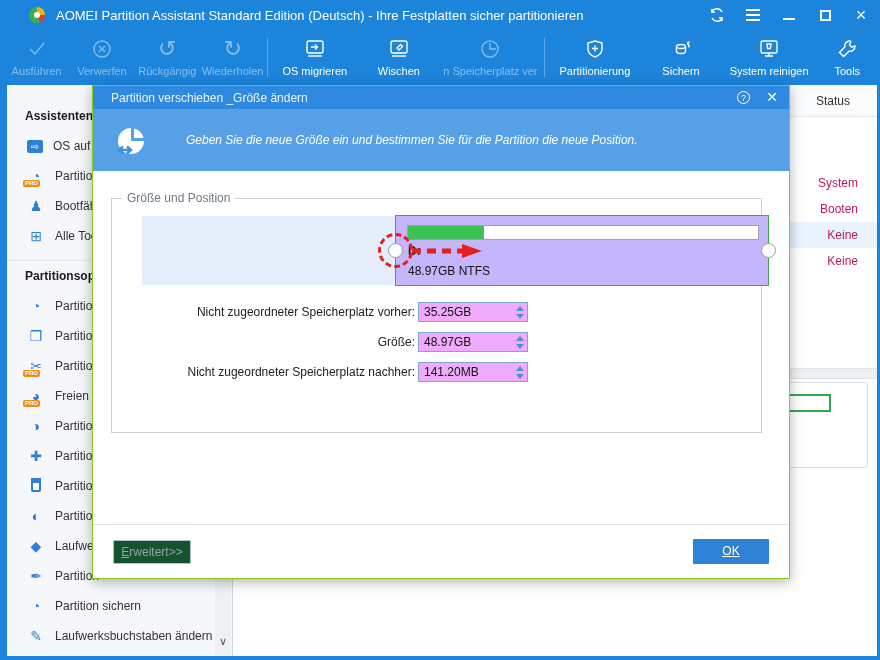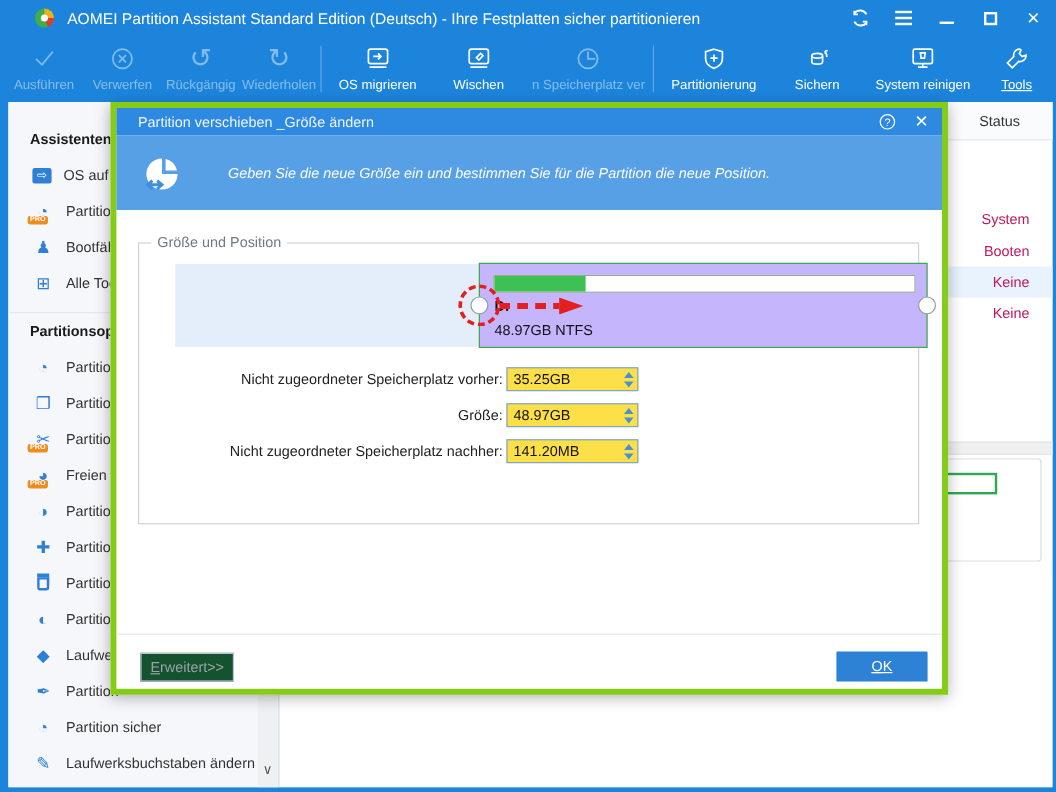--- a/index.html
+++ b/index.html
@@ -19,21 +19,21 @@
   .icon-max i { display:block; width:11px; height:11px; border:2px solid #fff; }
   .icon-close { font-size:18px; line-height:18px; }
 
   
   .toolbar { position:absolute; left:0; top:30px; width:880px; height:55px; background:#1d84dc; display:flex; align-items:stretch; padding:0 4px; }
   .tb-item { display:flex; flex-direction:column; align-items:center; justify-content:flex-start; padding-top:4px; color:#fff; }
   .tb-item .tb-ico { height:30px; display:flex; align-items:center; justify-content:center; font-size:22px; line-height:22px; }
   .tb-item .tb-label { font-size:11px; margin-top:1px; white-space:nowrap; }
   .tb-item.disabled { opacity:0.45; }
   .tb-sep { width:1px; background:rgba(255,255,255,0.3); margin:8px 2px; }
-  .w66{width:66px;} .w90{width:90px;} .w80{width:80px;} .w105{width:105px;} .w96{width:96px;} .w78{width:78px;} .w100{width:100px;} .w58{width:58px;text-decoration:underline;}
+  .w66{width:66px;} .w90{width:90px;} .w80{width:80px;} .w105{width:105px;} .w96{width:96px;} .w78{width:78px;} .w100{width:100px;} .w58{width:58px;}
   .tb-ico svg { stroke:#fff; fill:none; stroke-width:1.4; }
 
   
   .content-bg { position:absolute; left:7px; top:85px; right:3px; bottom:4px; background:#ffffff; }
 
   
   .sidebar { position:absolute; left:7px; top:85px; width:226px; bottom:4px; background:#f5f7fa; border-right:1px solid #ccd4dc; padding-top:16px; }
   .sb-scroll { position:absolute; right:1px; top:0; bottom:0; width:16px; background:#eef0f2; }
   .sb-scroll .chev { position:absolute; bottom:8px; left:0; width:16px; text-align:center; color:#555; font-size:11px; }
   .sb-header { height:30px; line-height:30px; padding-left:18px; font-size:12px; font-weight:bold; color:#1a1a1a; }
@@ -49,21 +49,21 @@
   .tbl-head { position:absolute; left:0; top:0; right:0; height:32px; background:#fafbfc; border-bottom:1px solid #e3e6ea; }
   .tbl-head .status-label { position:absolute; left:557px; width:86px; top:0; height:32px; line-height:32px; text-align:center; font-size:12px; color:#333; }
   .tbl-row { position:absolute; right:0; left:0; height:26px; }
   .tbl-row .cell { position:absolute; left:557px; width:68px; height:26px; line-height:26px; text-align:right; font-size:12px; color:#be185d; }
   .tbl-row.selected { background:#e9f3fd; }
   .divider-band { position:absolute; left:0; right:0; top:283px; height:11px; background:#eef0f2; border-top:1px solid #e0e3e6; border-bottom:1px solid #e0e3e6; }
   .disk-panel { position:absolute; top:297px; height:86px; left:260px; right:9px; background:#fff; border:1px solid #d9dde2; border-radius:3px; }
   .disk-part { position:absolute; top:11px; left:20px; width:317px; height:18px; border:2px solid #2fa84f; background:#fff; }
 
   
-  .dialog { position:absolute; left:92px; top:85px; width:698px; height:494px; background:#fff; border:5px solid #84cc16; box-shadow:0 3px 12px rgba(0,0,0,0.3); }
+  .dialog { position:absolute; left:92px; top:85px; width:698px; height:494px; background:#fff; border:1px solid #84cc16; box-shadow:0 3px 12px rgba(0,0,0,0.3); }
   .dlg-titlebar { position:absolute; left:0; top:0; right:0; height:23px; background:#2e89e0; display:flex; align-items:center; }
   .dlg-title { color:#eef5ff; font-size:12px; margin-left:18px; }
   .dlg-help { position:absolute; right:39px; top:5px; width:13px; height:13px; border:1px solid #fff; border-radius:50%; color:#fff; font-size:9px; line-height:12px; text-align:center; }
   .dlg-close { position:absolute; right:9px; top:3px; color:#fff; font-size:14px; line-height:16px; width:16px; text-align:center; }
   .dlg-banner { position:absolute; left:0; top:23px; right:0; height:62px; background:#57a0e6; }
   .dlg-banner-ico { position:absolute; left:20px; top:14px; }
   .dlg-banner-text { position:absolute; left:93px; top:0; height:62px; display:flex; align-items:center; color:#fff; font-size:12px;font-style:italic; }
 
   .groupbox { position:absolute; left:18px; top:112px; width:651px; height:235px; border:1px solid #cdd3da; }
   .groupbox-label { position:absolute; left:10px; top:-8px; background:#fff; padding:0 5px; font-size:12px; color:#6f7a86; }
@@ -75,21 +75,21 @@
   .part-label { position:absolute; left:12px; top:28px; font-size:12px; font-weight:bold; color:#111; }
   .part-info { position:absolute; left:12px; top:48px; font-size:12px; color:#111; }
   .handle { position:absolute; width:15px; height:15px; background:#fff; border:1px solid #8fa398; border-radius:50%; z-index:3; }
   .handle.left { left:276px; top:44px; }
   .handle.right { left:649px; top:44px; }
   .red-circle { position:absolute; left:266px; top:34px; width:35px; height:35px; border:3px dashed #e31f1f; border-radius:50%; z-index:4; }
   .red-arrow { position:absolute; left:300px; top:45px; z-index:4; }
 
   .field-row { position:absolute; left:20px; height:20px; display:flex; align-items:center; }
   .field-row .f-label { width:283px; text-align:right; font-size:12px; color:#222; margin-right:3px; }
-  .spinbox { position:relative; width:110px; height:20px; border:1px solid #7ba7d4; background:#fde047; }
+  .spinbox { position:relative; width:110px; height:20px; border:1px solid #7ba7d4; background:#f0abfc; }
   .spinbox input { position:absolute; left:0; top:0; width:100%; height:100%; border:none; outline:none; padding:0 20px 0 5px; font-size:12px; font-family:"Liberation Sans", sans-serif; color:#111; background:transparent; }
   .spin-btns { position:absolute; right:3px; top:0; height:100%; display:flex; flex-direction:column; justify-content:center; gap:3px; }
   .spin-up { width:0; height:0; border-left:4px solid transparent; border-right:4px solid transparent; border-bottom:5px solid #4a90d9; }
   .spin-down { width:0; height:0; border-left:4px solid transparent; border-right:4px solid transparent; border-top:5px solid #4a90d9; }
 
   .dlg-sep { position:absolute; left:0; right:0; top:438px; border-top:1px solid #e4e6e8; }
   .btn-advanced { position:absolute; left:20px; top:454px; width:78px; height:24px; border:1px solid #b4c3d6; background:#14532d; color:#9aa2ac; font-size:12px; text-align:center; line-height:22px; }
   .btn-advanced::first-letter { text-decoration:underline; }
   .btn-ok { position:absolute; left:600px; top:453px; width:76px; height:25px; background:#2e82d6; color:#fff; font-size:12px; text-align:center; line-height:25px; border-radius:1px;text-decoration:underline; }
   .btn-ok::first-letter { text-decoration:underline; }
@@ -287,21 +287,21 @@
     <div class="sb-item">
       <span class="sb-ico">◆</span>
       <span>Laufwerk</span>
     </div>
     <div class="sb-item">
       <span class="sb-ico">✒</span>
       <span>Partition</span>
     </div>
     <div class="sb-item">
       <span class="sb-ico">◔</span>
-      <span>Partition sicher</span>
+      <span>Partition sichern</span>
     </div>
     <div class="sb-item">
       <span class="sb-ico">✎</span>
       <span>Laufwerksbuchstaben ändern</span>
     </div>
 
     <div class="sb-scroll">
       <span class="chev">∨</span>
     </div>
   </div>

